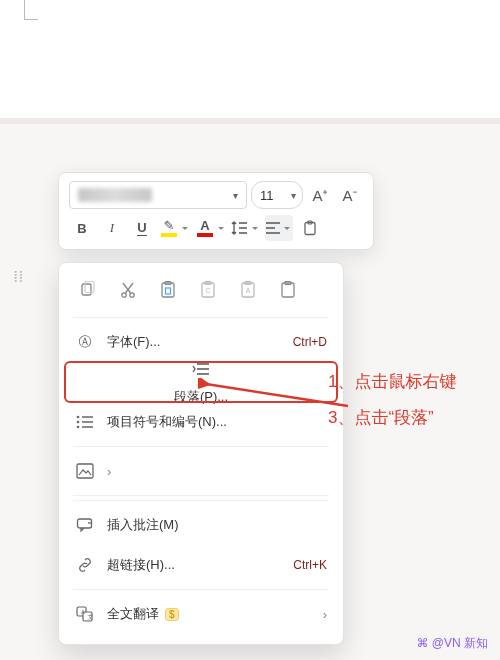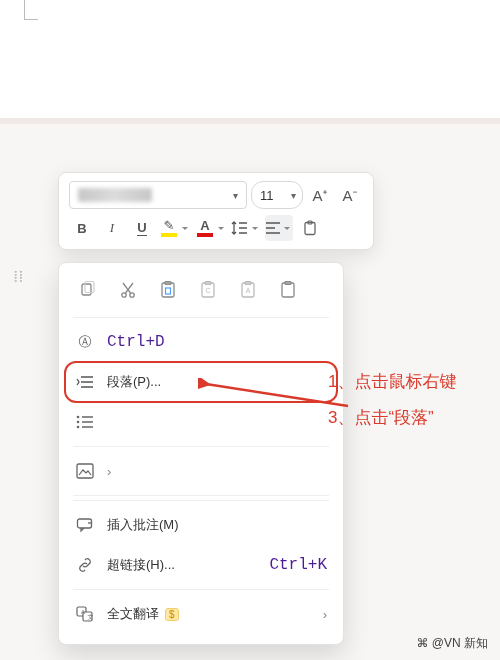--- a/index.html
+++ b/index.html
@@ -127,25 +127,26 @@
     height: 40px;
     padding: 0 10px;
     border-radius: 6px;
     gap: 12px;
     color: #333;
     position: relative;
   }
   .cm-item.highlight {
     outline: 2.5px solid #d93a2b;
     outline-offset: -1px;
-    border-radius: 11px;
+    border-radius: 5px;
+    flex-direction: column;
   }
   .cm-ico { width: 20px; display: inline-flex; justify-content: center; color: #666; }
   .cm-label { flex: 1; }
-  .cm-short { color: #4c1d95; font-size: 16px; font-family: Liberation Mono, monospace; }
+  .cm-short { color: #7f1d1d; font-size: 12px; }
   .cm-right-ico { color: #888; }
   .goldbadge {
     display: inline-block;
     background: #ffe8a3;
     color: #c58a00;
     font-size: 10px;
     padding: 0 3px;
     border-radius: 3px;
     margin-left: 6px;
     border: 1px solid #f0cf6b;
@@ -159,21 +160,21 @@
     white-space: nowrap;
   }
   .arrow {
     position: absolute;
     pointer-events: none;
   }
 
   .watermark {
     position: absolute;
     right: 12px; bottom: 8px;
-    color: #404040;
+    color: #8b5cf6;
     font-size: 12px;
   }
 </style>
 </head>
 <body>
 
 <div class="page-top">
   <span class="corner-tick"></span>
 </div>
 
@@ -278,20 +279,21 @@
       <svg width="20" height="20" viewBox="0 0 20 20">
           <rect x="4" y="3" width="12" height="14" rx="1.5" stroke="#888" fill="none" stroke-width="1.3"></rect>
           <rect x="7" y="1.5" width="6" height="3" rx="1" stroke="#888" fill="none" stroke-width="1.2"></rect>
         </svg>
     </div>
   </div>
   <div class="cm-sep"></div>
 
   <div class="cm-item">
     <span class="cm-ico">Ⓐ</span>
+    <span class="cm-label">字体(F)...</span>
     <span class="cm-short">Ctrl+D</span>
   </div>
 
   <div class="cm-item highlight">
     <span class="cm-ico">
       <svg width="18" height="14" viewBox="0 0 18 14">
           <path d="M5 2h12M5 7h12M5 12h12" stroke="#555" stroke-width="1.5"></path>
           <path d="M1 4l2 3-2 3" stroke="#555" fill="none" stroke-width="1.3"></path>
         </svg>
     </span>
@@ -300,20 +302,21 @@
 
   <div class="cm-item">
     <span class="cm-ico">
       <svg width="18" height="14" viewBox="0 0 18 14">
           <circle cx="2" cy="2" r="1.3" fill="#666"></circle>
           <circle cx="2" cy="7" r="1.3" fill="#666"></circle>
           <circle cx="2" cy="12" r="1.3" fill="#666"></circle>
           <path d="M6 2h11M6 7h11M6 12h11" stroke="#666" stroke-width="1.5"></path>
         </svg>
     </span>
+    <span class="cm-label">项目符号和编号(N)...</span>
   </div>
 
   <div class="cm-sep"></div>
 
   <div class="cm-item">
     <span class="cm-ico">
       <svg width="18" height="16" viewBox="0 0 18 16">
           <rect x="1" y="1" width="16" height="14" rx="1.5" stroke="#666" fill="none" stroke-width="1.3"></rect>
           <path d="M3 12l4-5 3 3 2-2 3 4" stroke="#666" fill="none" stroke-width="1.2"></path>
         </svg>

